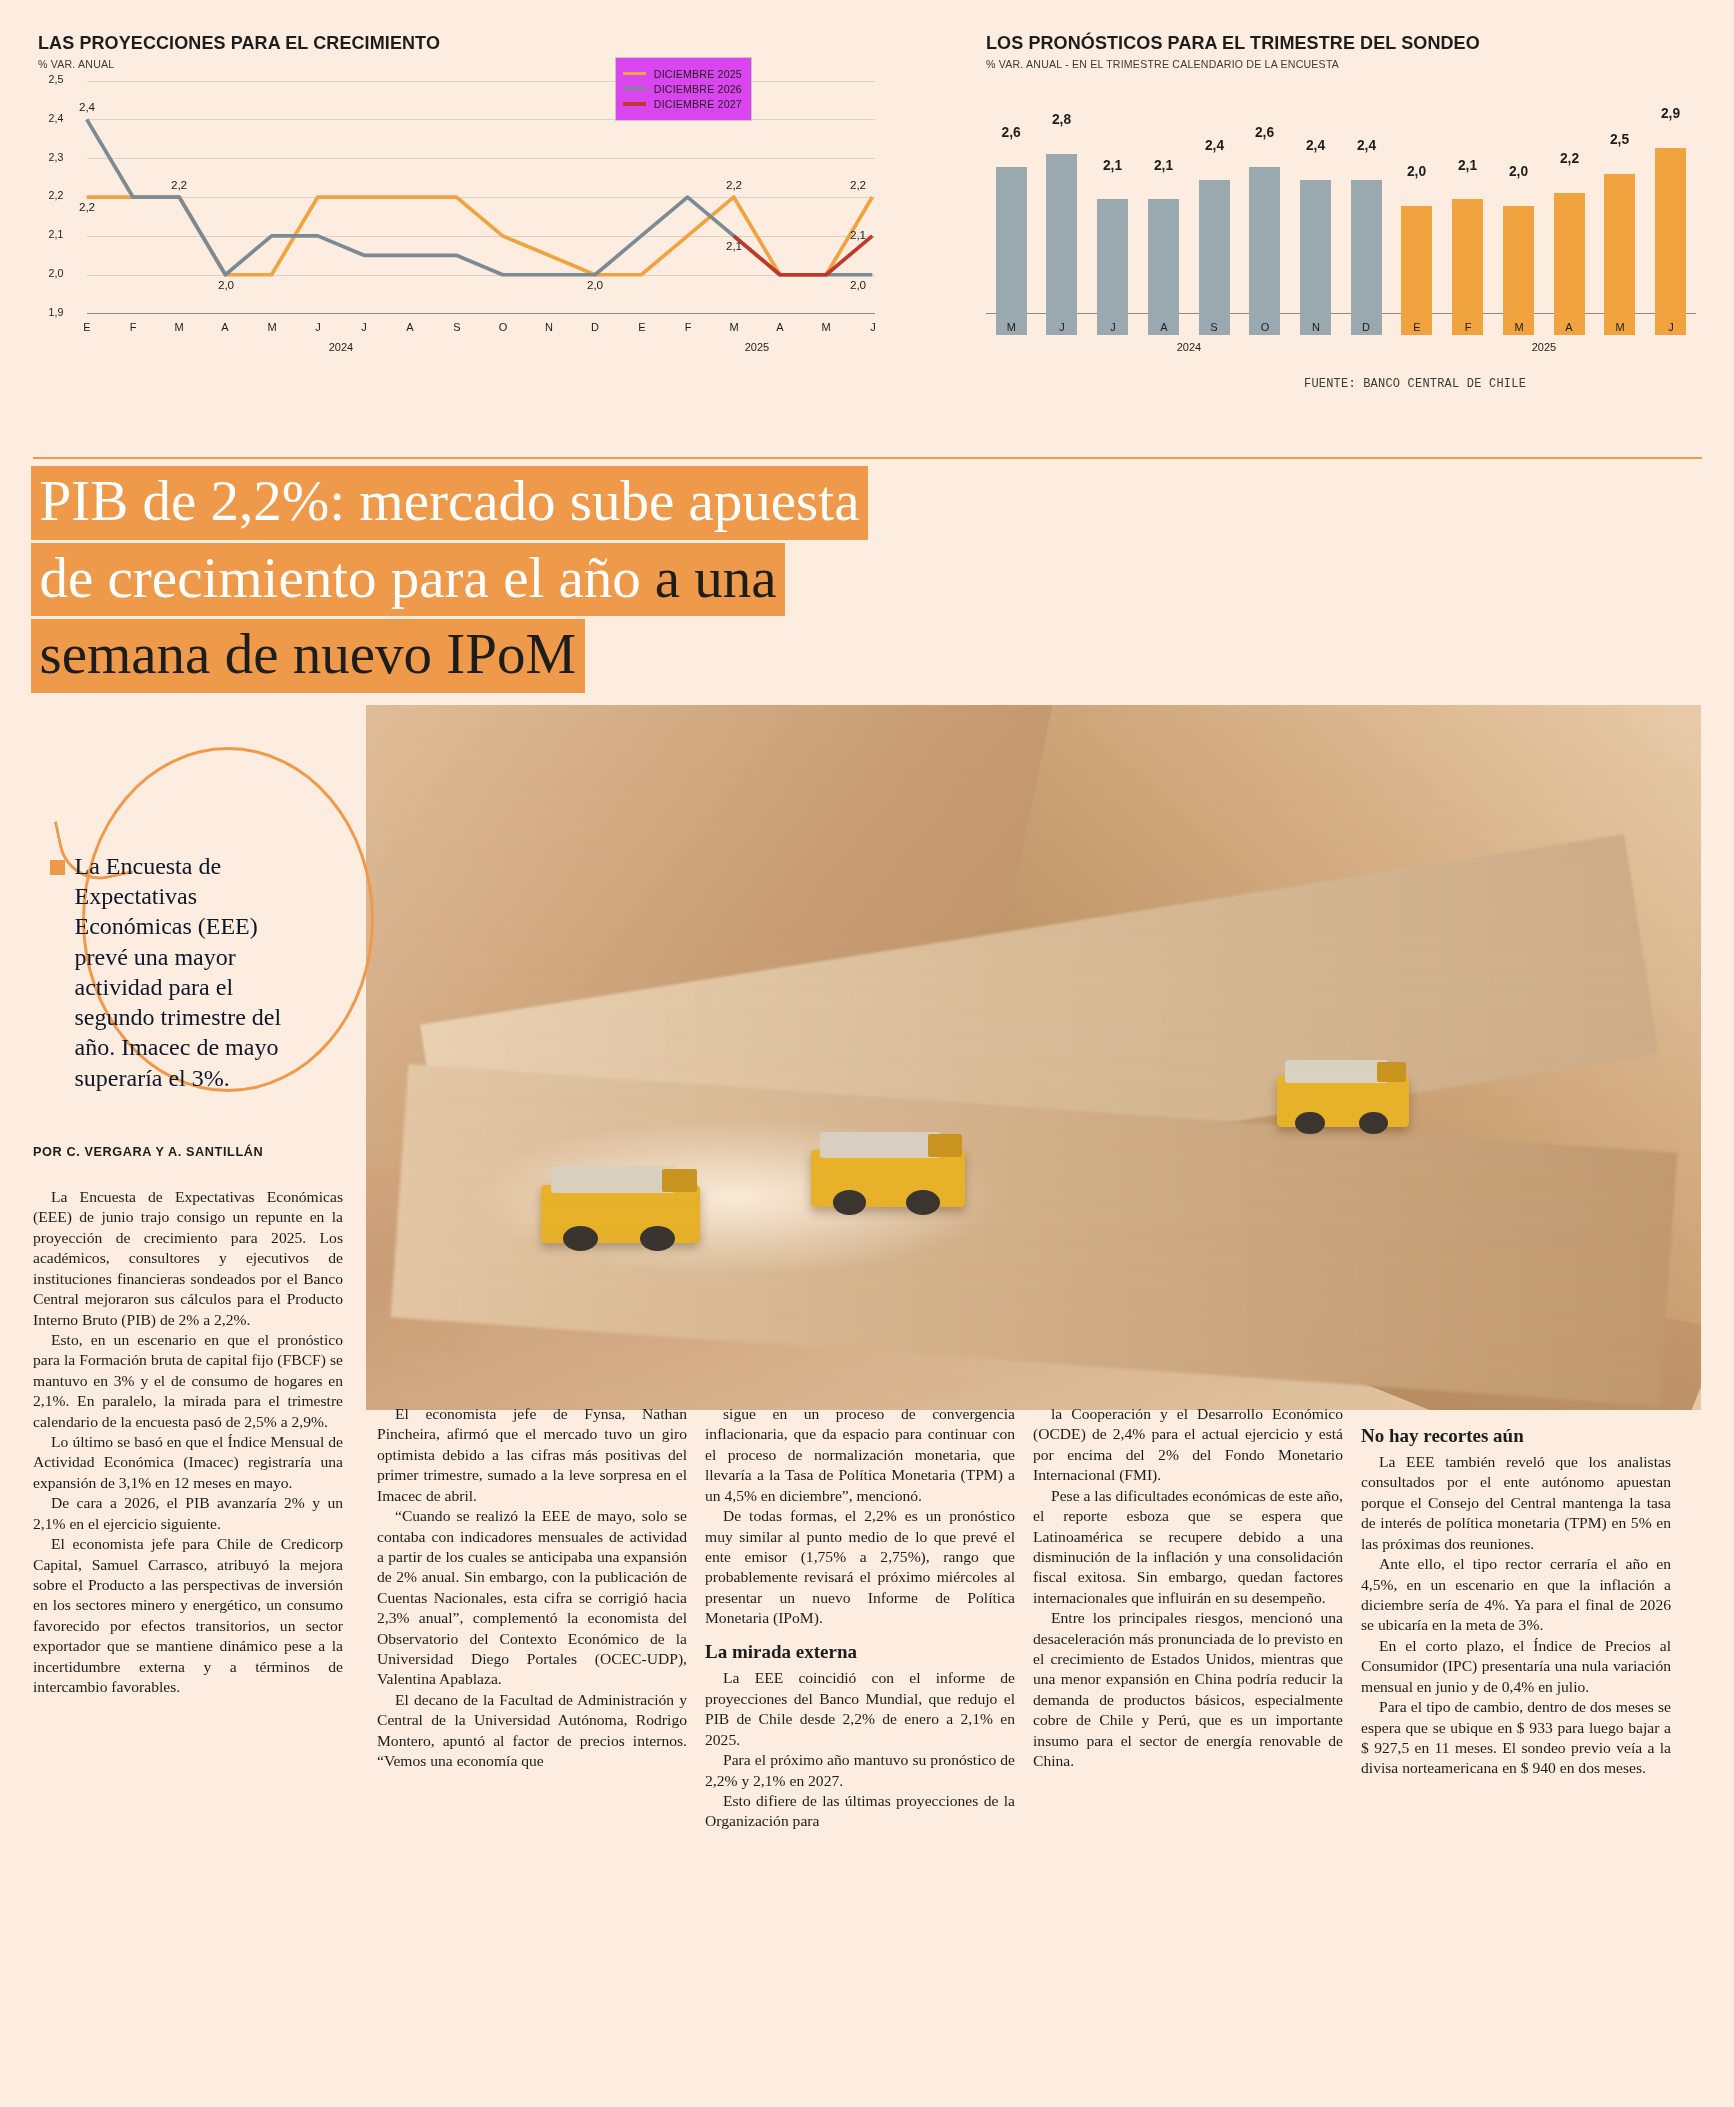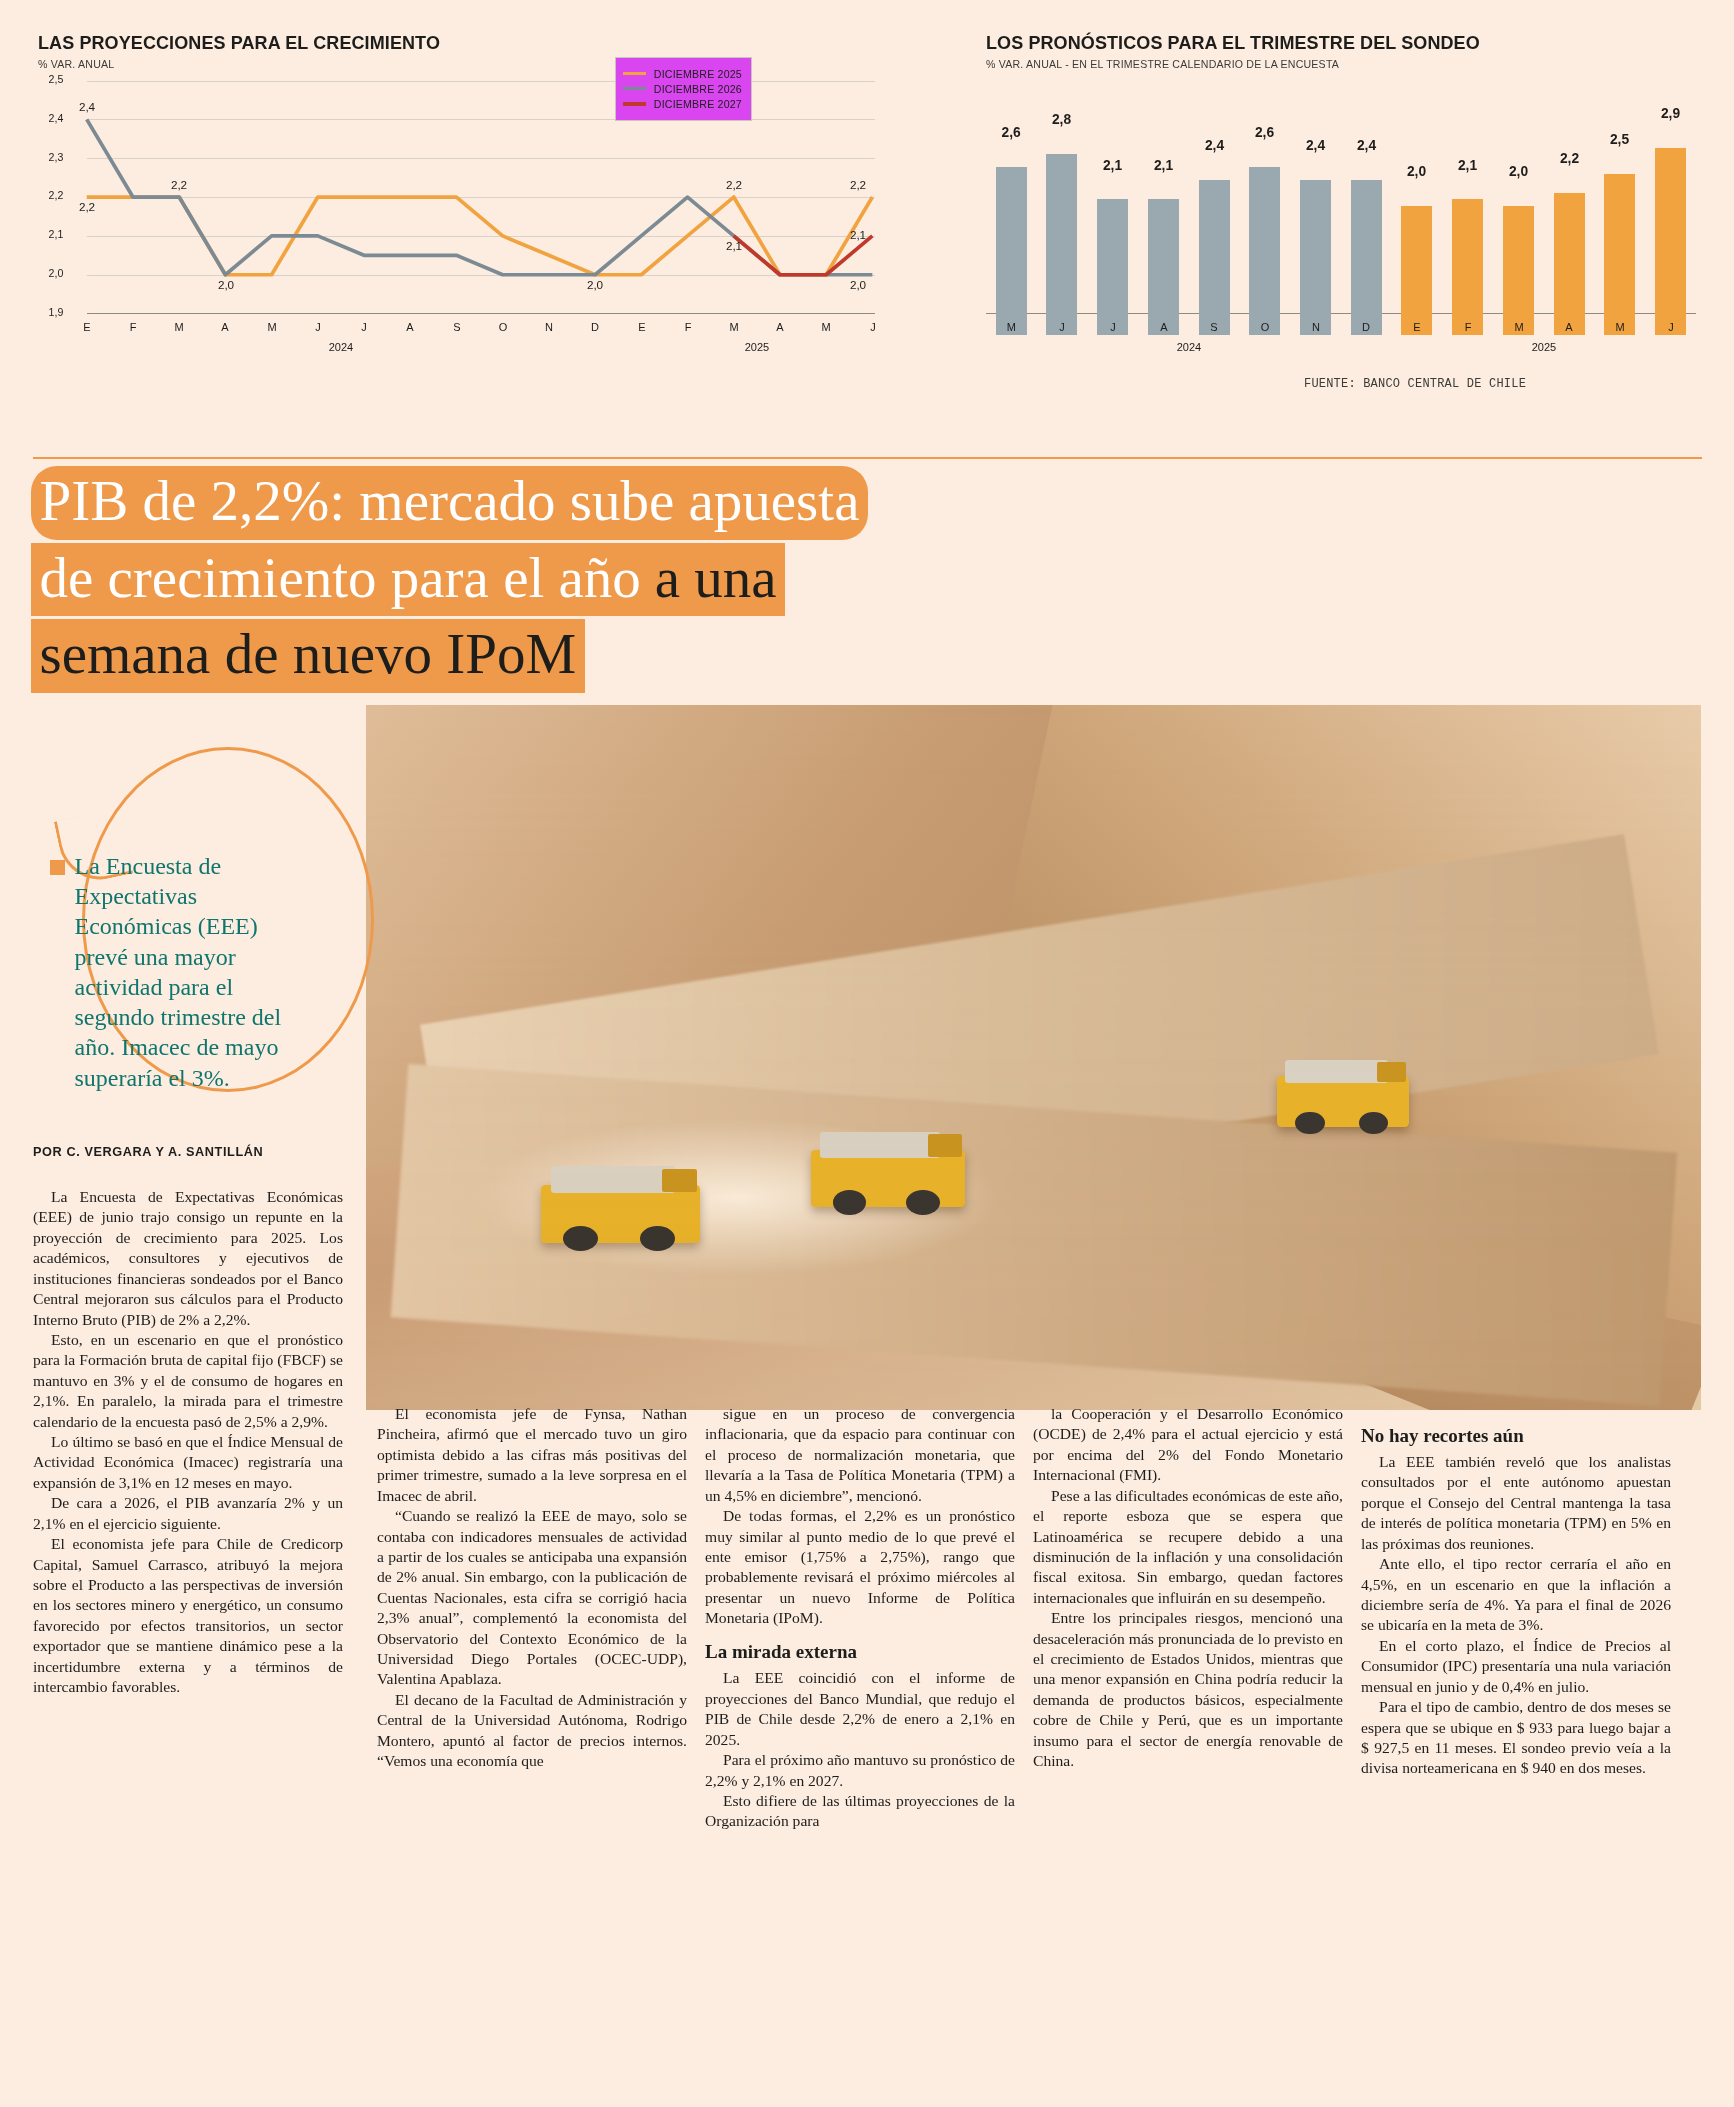--- a/index.html
+++ b/index.html
@@ -143,21 +143,21 @@
     z-index: 5;
   }
   .hl-line {
     display: inline-block;
     font-family: "Liberation Serif", serif;
     font-size: 57px;
     line-height: 1.16;
     padding: 2.1px 8.5px 5.3px 8.5px;
     margin-bottom: 3.2px;
   }
-  .hl-1 { background: #ef9a4a; color: #ffffff; border-radius: 26px; }
+  .hl-1 { background: #ef9a4a; color: #ffffff; }
   .hl-2a { background: #ef9a4a; color: #ffffff; }
   .hl-2b { background: #ef9a4a; color: #1d1d1b; }
   .hl-3 { background: #ef9a4a; color: #1d1d1b; }
 
   
   .photo {
     position: absolute;
     left: 366px;
     top: 705px;
     width: 1335px;
@@ -284,21 +284,21 @@
   .lede-bullet {
     width: 15px; height: 15px;
     background: #ef9a4a;
     flex: 0 0 15px;
     margin-top: 8.5px;
   }
   .lede-text {
     font-family: "Liberation Serif", serif;
     font-size: 24px;
     line-height: 1.26;
-    color: #0f766e;
+    color: #0f172a;
     width: 223px;
   }
   .byline {
     position: absolute;
     left: 33px;
     top: 1145px;
     font-family: "Liberation Sans", sans-serif;
     font-weight: bold;
     font-size: 12.7px;
     letter-spacing: 0.6px;

